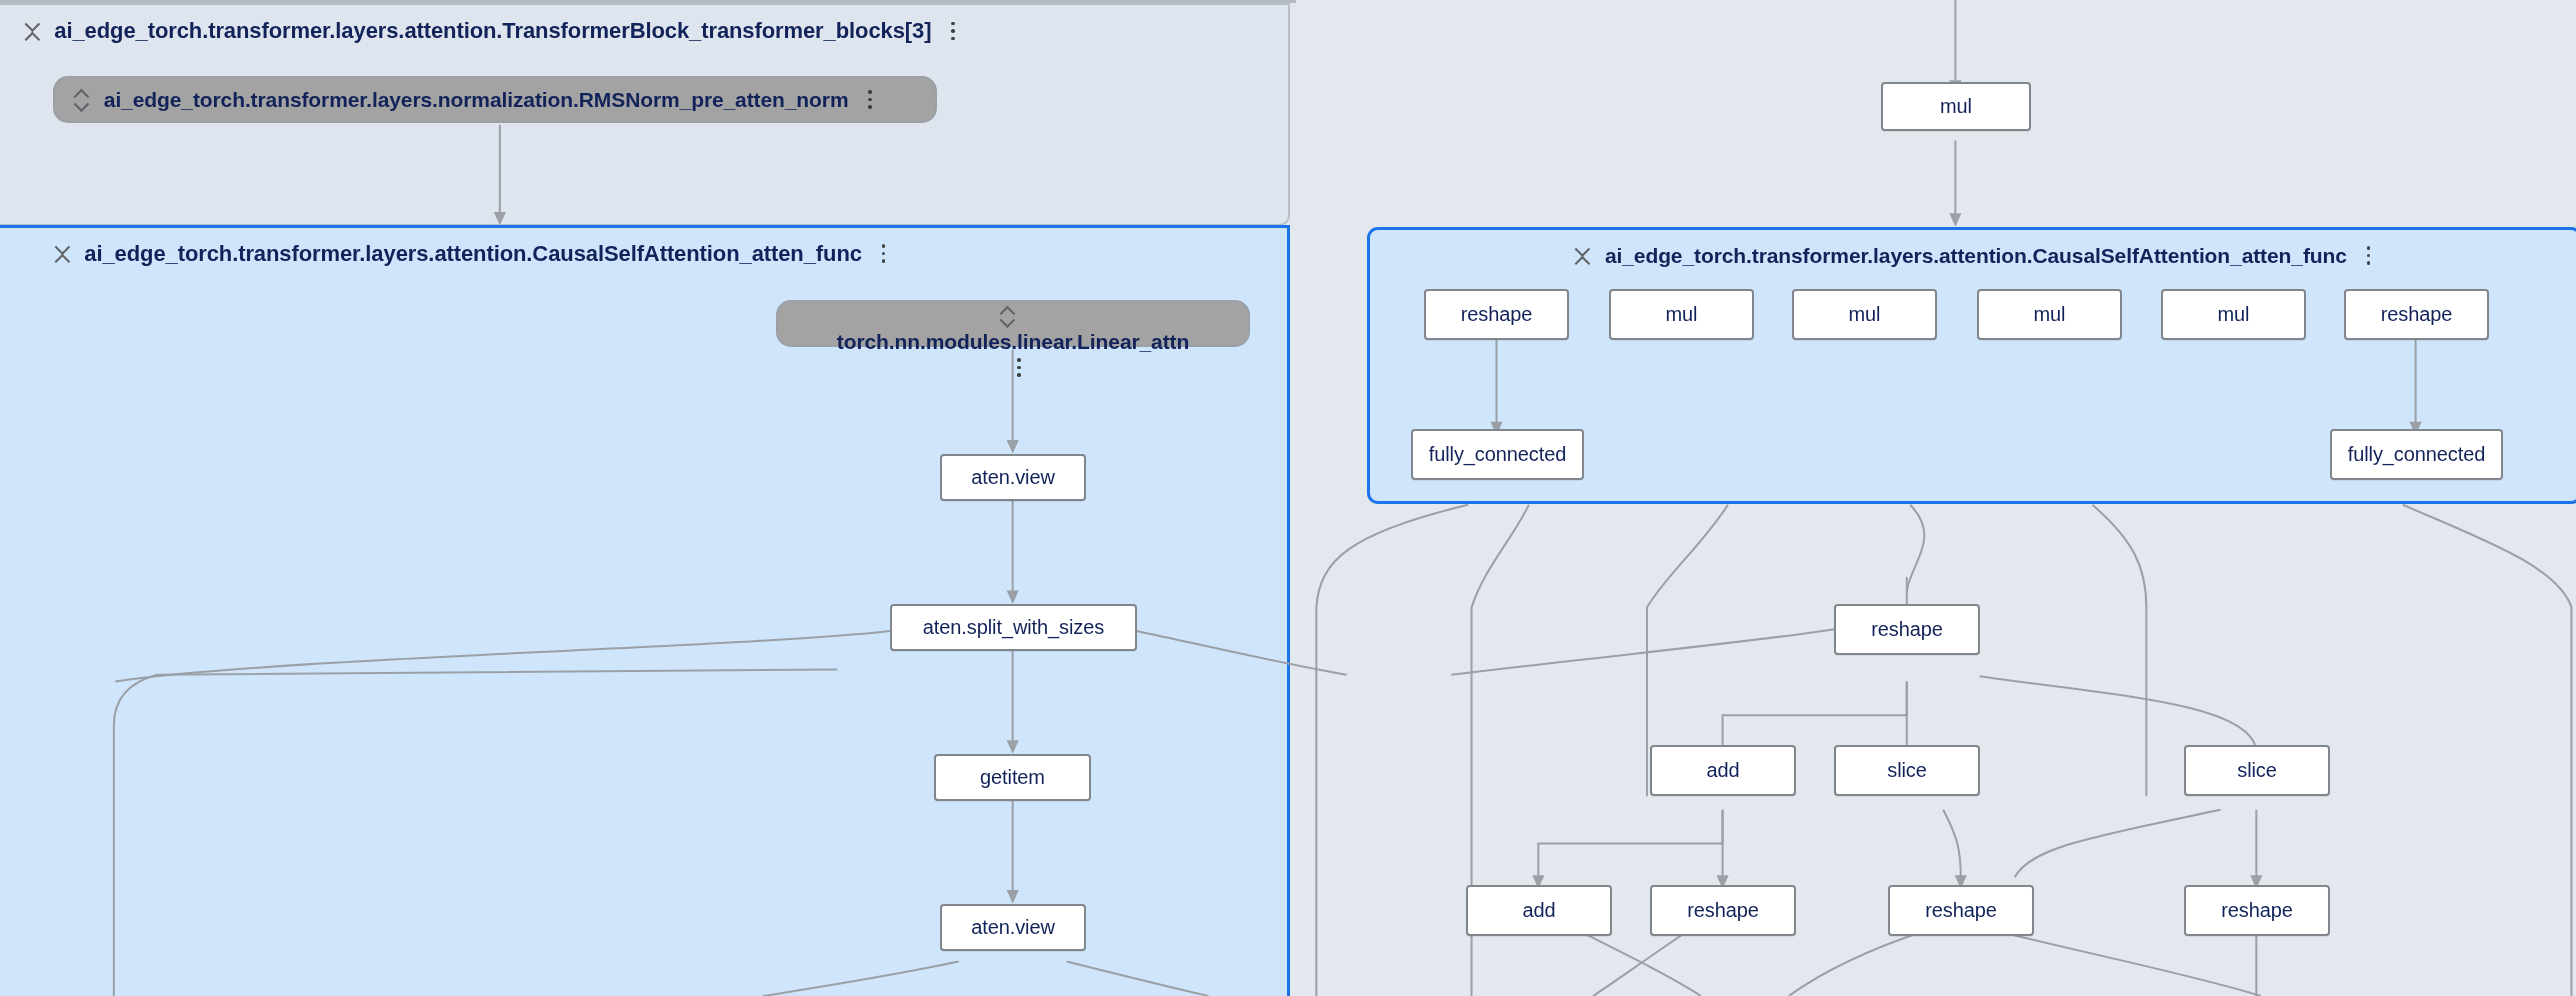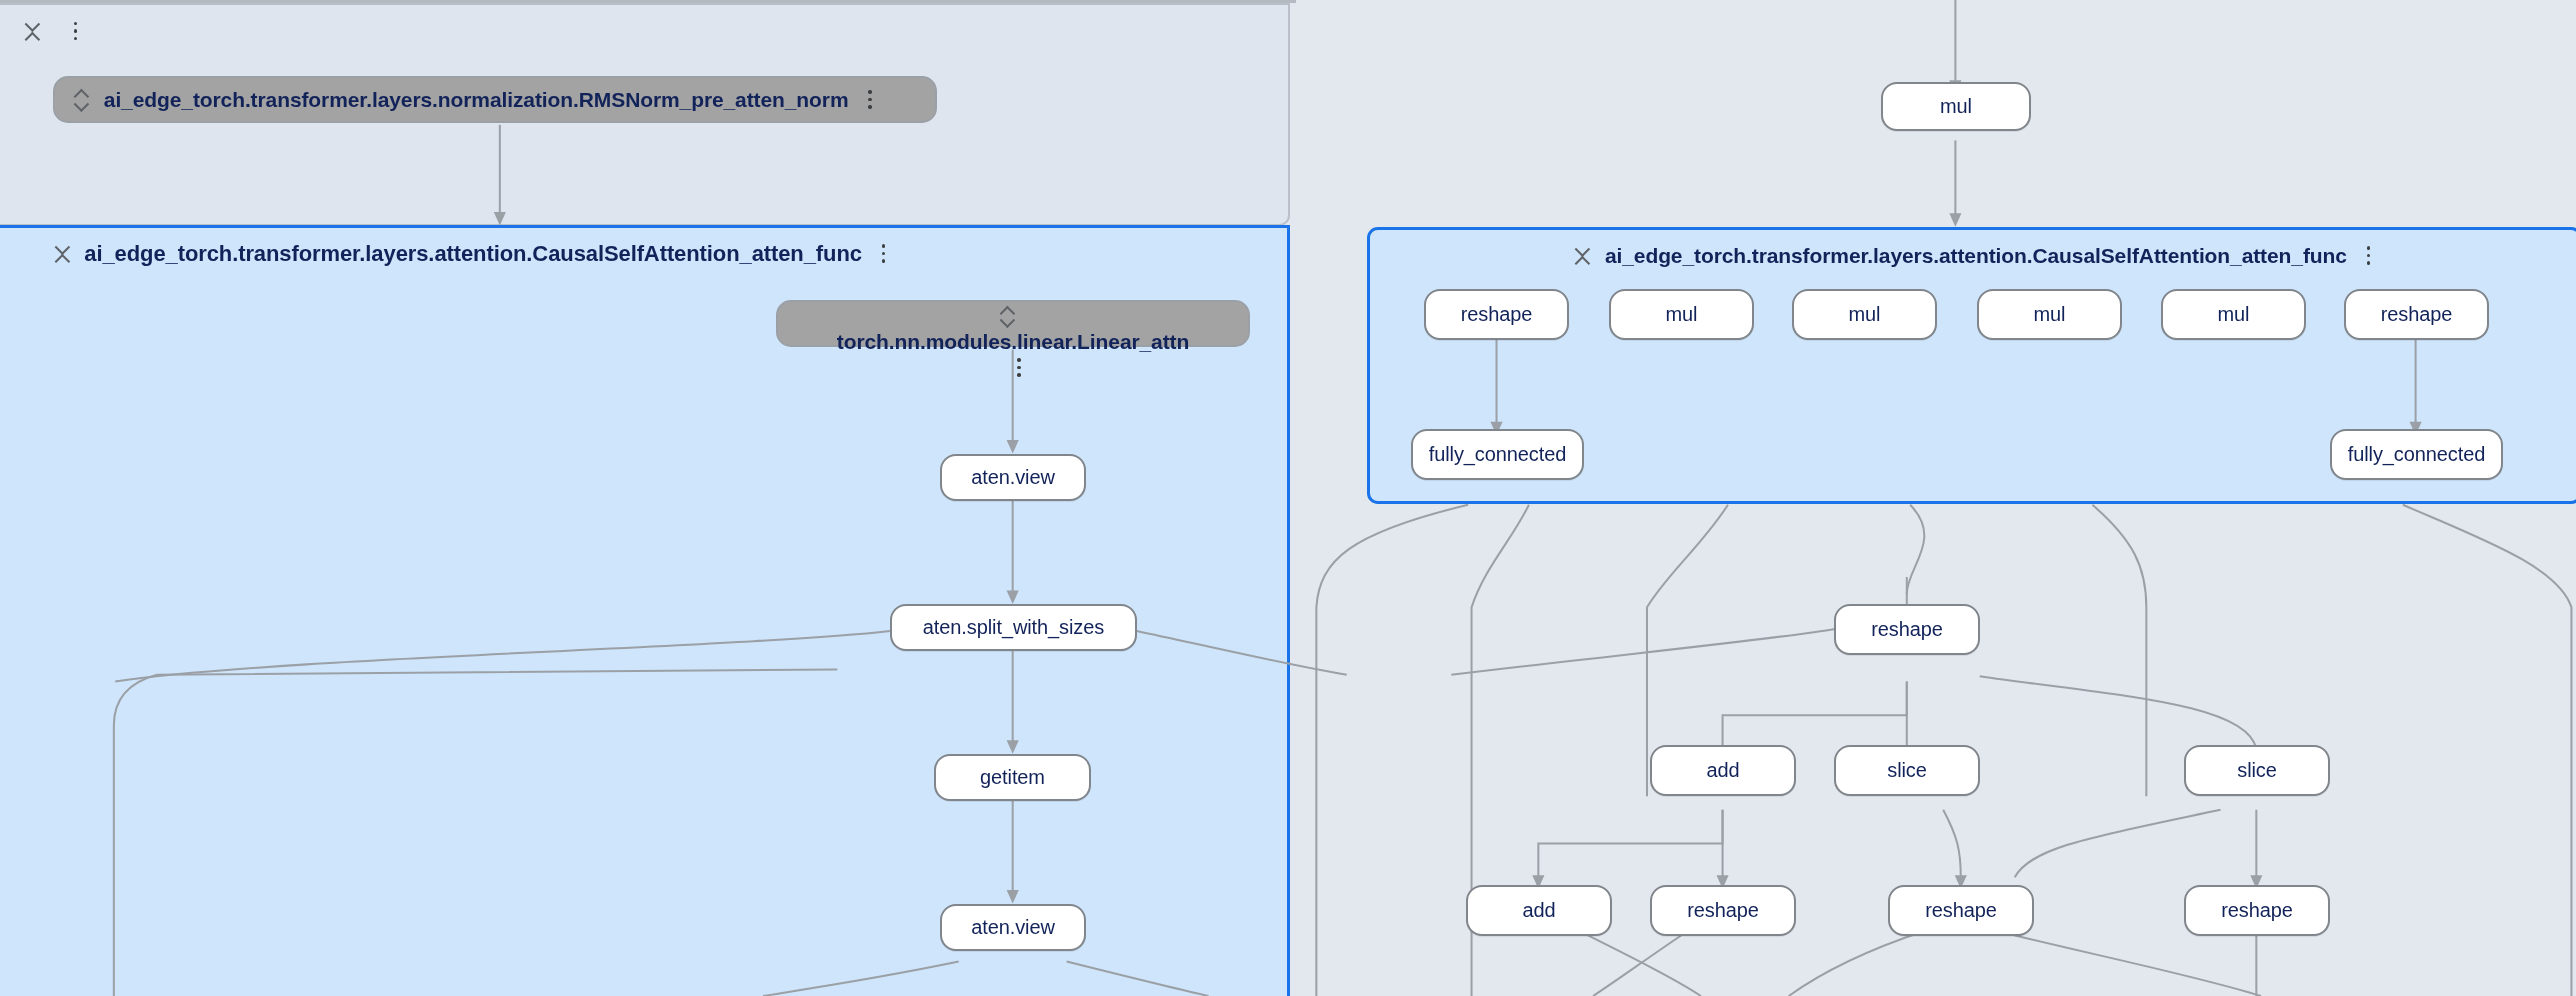--- a/index.html
+++ b/index.html
@@ -88,21 +88,21 @@
   }
   .pill .lbl{
     font-size:21px;font-weight:700;color:#12235a;letter-spacing:-0.1px;
   }
 
   
   .op{
     position:absolute;box-sizing:border-box;
     background:#ffffff;
     border:2px solid #80868b;
-    border-radius:16px;
+    border-radius:4px;
     display:flex;align-items:center;justify-content:center;
     white-space:nowrap;
     box-shadow:0 0.7px 0 rgba(0,0,0,.10);
   }
   .op .lbl{
     font-size:20px;color:#12235a;letter-spacing:-0.1px;
   }
 
   
   .top-rule{position:absolute;left:0;top:0;width:1296px;height:3.4px;background:#b5bac1;}
@@ -113,20 +113,21 @@
 <div id="canvas">
 
   <div class="top-rule"></div>
 
   <div class="group plain" style="left:-13.5px; top:3.4px; width:1303px; height:223px; border-radius:0 0 10.8px 0;">
     <div class="group-header" style="padding-left:32px;">
       <span class="chev">
           <i class="down"></i>
           <i class="up"></i>
         </span>
+      <span class="group-title">ai_edge_torch.transformer.layers.attention.TransformerBlock_transformer_blocks[3]</span>
       <span class="kebab">
           <span></span>
           <span></span>
           <span></span>
         </span>
     </div>
   </div>
 
   <div class="pill" style="left:53px; top:76px; height:47px; width:884px;">
     <span class="chev">

